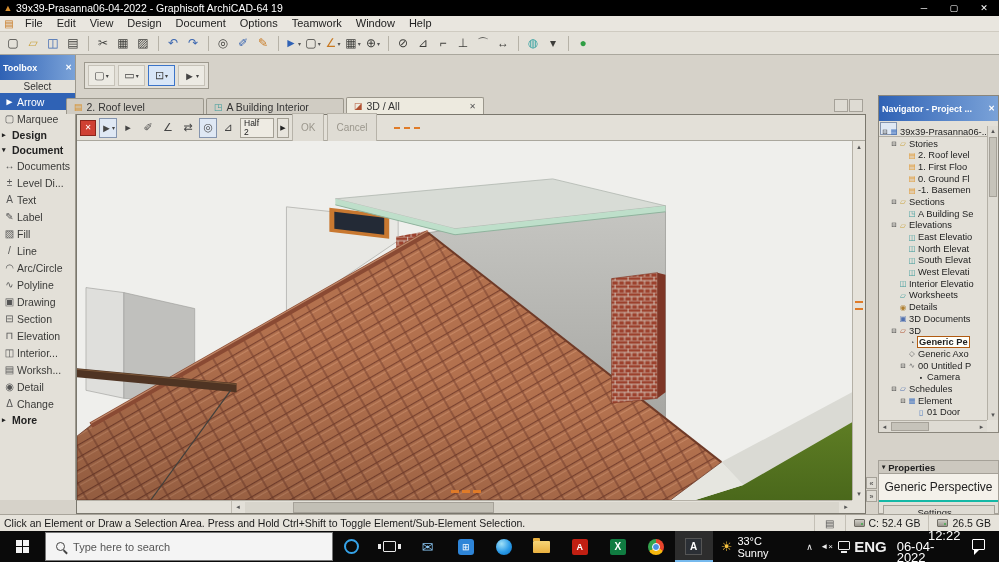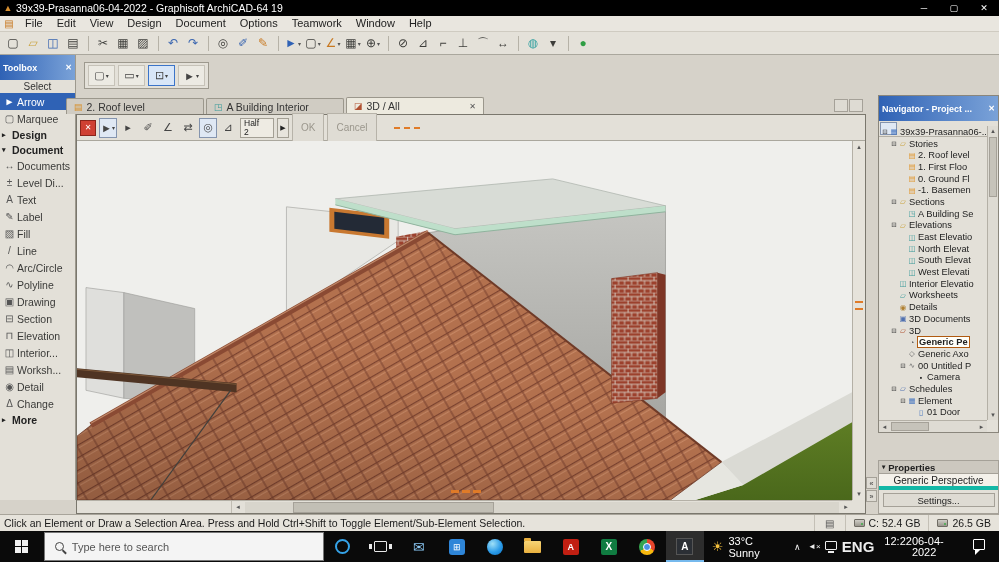--- a/index.html
+++ b/index.html
@@ -104,21 +104,21 @@
   .nthumb{position:absolute;left:1px;top:11px;width:8px;height:60px;background:#c6c3ba;border:1px solid #a5a198}
   .nav-hscroll{position:absolute;left:0;bottom:0;right:11px;height:12px;background:#dedbd3;border-top:1px solid #b4b0a6;display:flex;align-items:center}
   .nav-hscroll .sarr{width:11px;height:11px;flex:none}
   .hthumb2{height:9px;margin:0 1px;background:#c6c3ba;border:1px solid #a5a198;width:38px}
   .nav-hscroll .sarr:last-child{margin-left:auto}
 
   
   .props{position:absolute;left:878px;top:460px;width:121px;height:54px;background:#e3e0d8;border:1px solid #a5a198}
   .props-title{height:13px;background:#ccc8bf;display:flex;align-items:center;font-size:9.5px;font-weight:bold;color:#222;gap:3px;padding:0 3px;border-bottom:1px solid #a5a198}
   .ptog{font-size:6.5px}
-  .props-value{height:16px;background:#f4f1ea;border-bottom:4px solid #14b8a6;font-size:10px;display:flex;align-items:center;justify-content:center}
+  .props-value{height:28px;background:#f4f1ea;border-bottom:2px solid #14b8a6;font-size:12px;display:flex;align-items:center;justify-content:center}
   .props-settings{display:block;margin:3px auto 0;width:112px;height:14px;background:#dedbd3;border:1px solid #a5a198;font-size:9.5px;font-family:inherit;color:#222}
 
   
   .statusbar{position:absolute;left:0;top:514px;width:100%;height:17px;background:#e6e3db;border-top:1px solid #a8a49a;display:flex;align-items:center;font-size:10.5px;color:#1a1a1a}
   .smsg{padding-left:4px;white-space:nowrap}
   .sright{margin-left:auto;display:flex;align-items:center;height:100%}
   .s-ico{padding:0 10px;font-size:10px;color:#555;border-left:1px solid #c4c0b6;height:100%;display:flex;align-items:center}
   .disk{display:flex;align-items:center;border-left:1px solid #c4c0b6;padding:0 8px;height:100%}
   .d-ico{width:11px;height:8px;background:linear-gradient(#cfcdc6,#9a978e);border:1px solid #6f6c64;border-radius:1px;position:relative;margin-right:4px}
   .d-ico::after{content:"";position:absolute;right:1px;bottom:1px;width:2px;height:2px;background:#3fae49;border-radius:50%}
@@ -151,21 +151,21 @@
   .c-archicad .app-g{width:17px;height:17px;background:#2b2f35;border:1px solid #555;color:#fff;font-size:10px;font-weight:bold}
   .tray{margin-left:auto;display:flex;align-items:center;height:100%;padding-right:4px}
   .weather{display:flex;align-items:center;gap:5px;font-size:11px;padding:0 8px}
   .sun{color:#f6c23e;font-size:13px}
   .trayicons{display:flex;align-items:center}
   .tray-item{min-width:17px;display:flex;justify-content:center;align-items:center;font-size:9px;color:#eee;padding:0 2px}
   .c-lang .g{font-size:15px;font-weight:bold}
   .c-vol .g{font-size:8px}
   .c-net .g{display:inline-block;width:12px;height:9px;border:1.5px solid #eee;border-radius:1px;position:relative;margin-bottom:3px}
   .c-net .g::after{content:"";position:absolute;left:2px;right:2px;bottom:-4px;height:2px;background:#eee}
-  .clock{display:flex;align-items:flex-start;font-size:11px;line-height:11px;padding:0 8px}
+  .clock{display:flex;flex-direction:column;align-items:flex-end;font-size:13px;line-height:11px;padding:0 8px}
   .bubble{width:13px;height:11px;border:1.5px solid #fff;border-radius:1px;position:relative;margin:0 10px 4px 4px}
   .bubble::after{content:"";position:absolute;left:1px;bottom:-6px;width:0;height:0;border:3px solid transparent;border-top-color:#fff;border-left-color:#fff}
 </style>
 </head>
 <body>
 
 <div id="app">
 
   <div class="titlebar">
     <span class="app-ico">▲</span>

